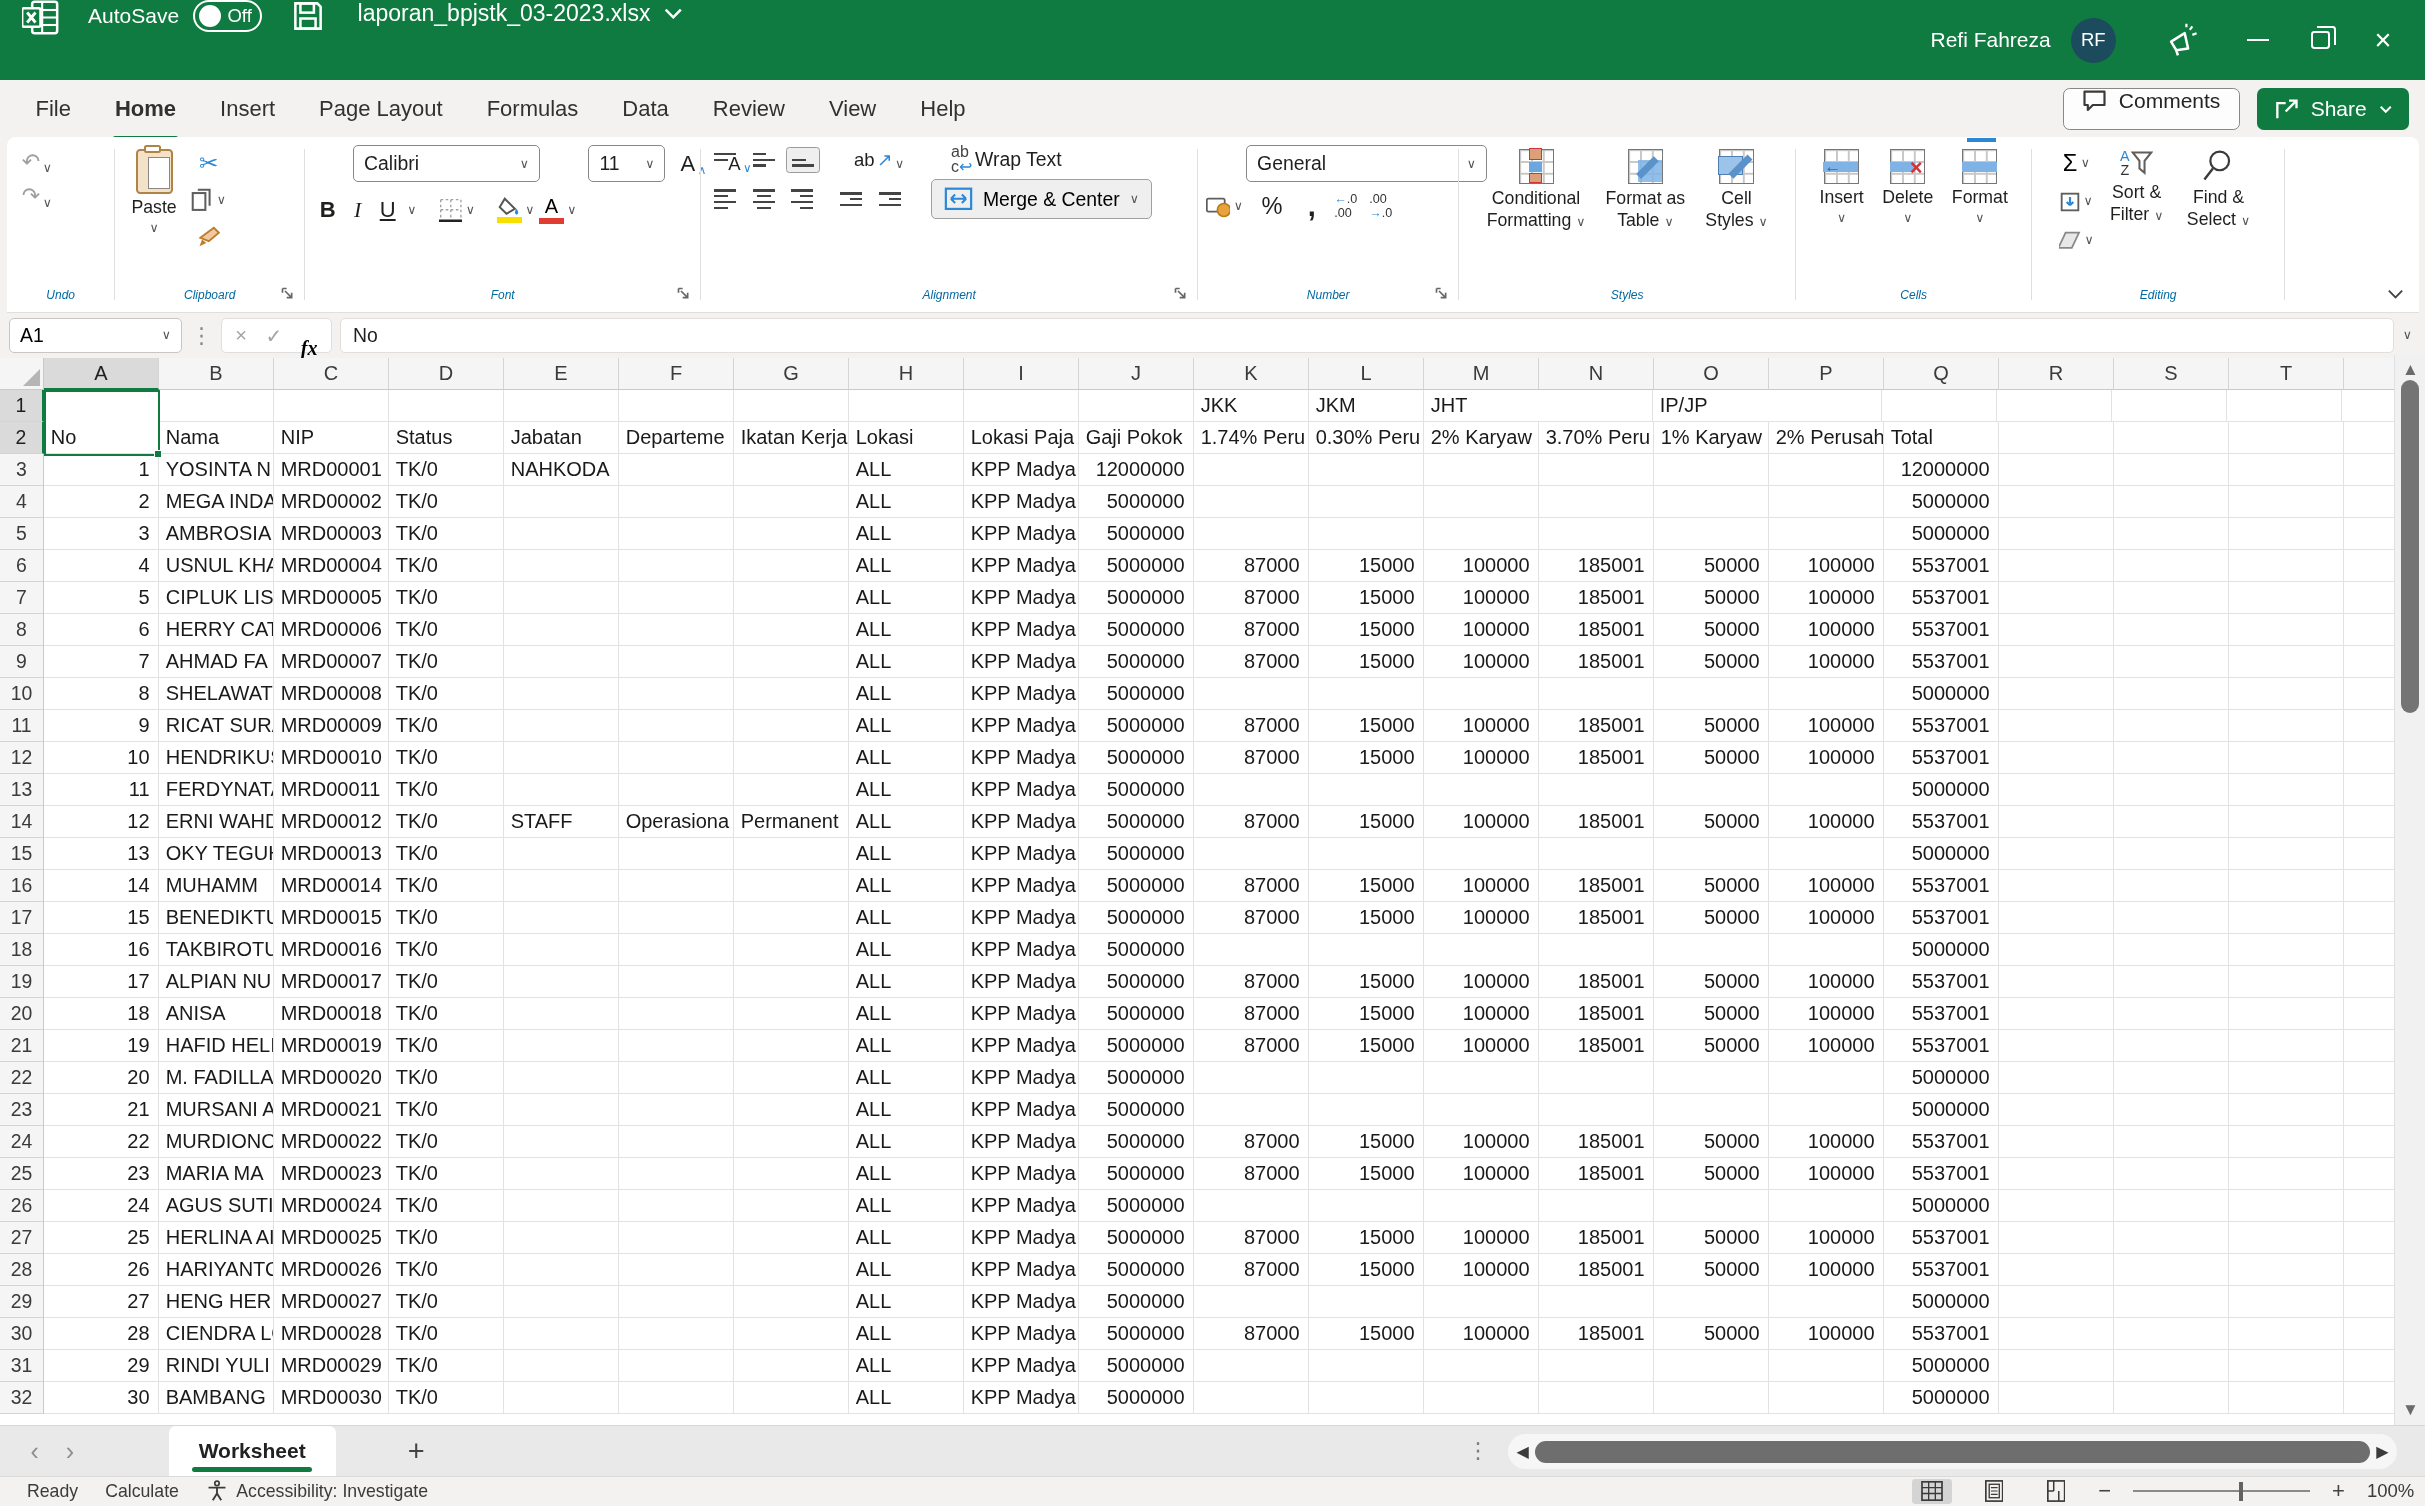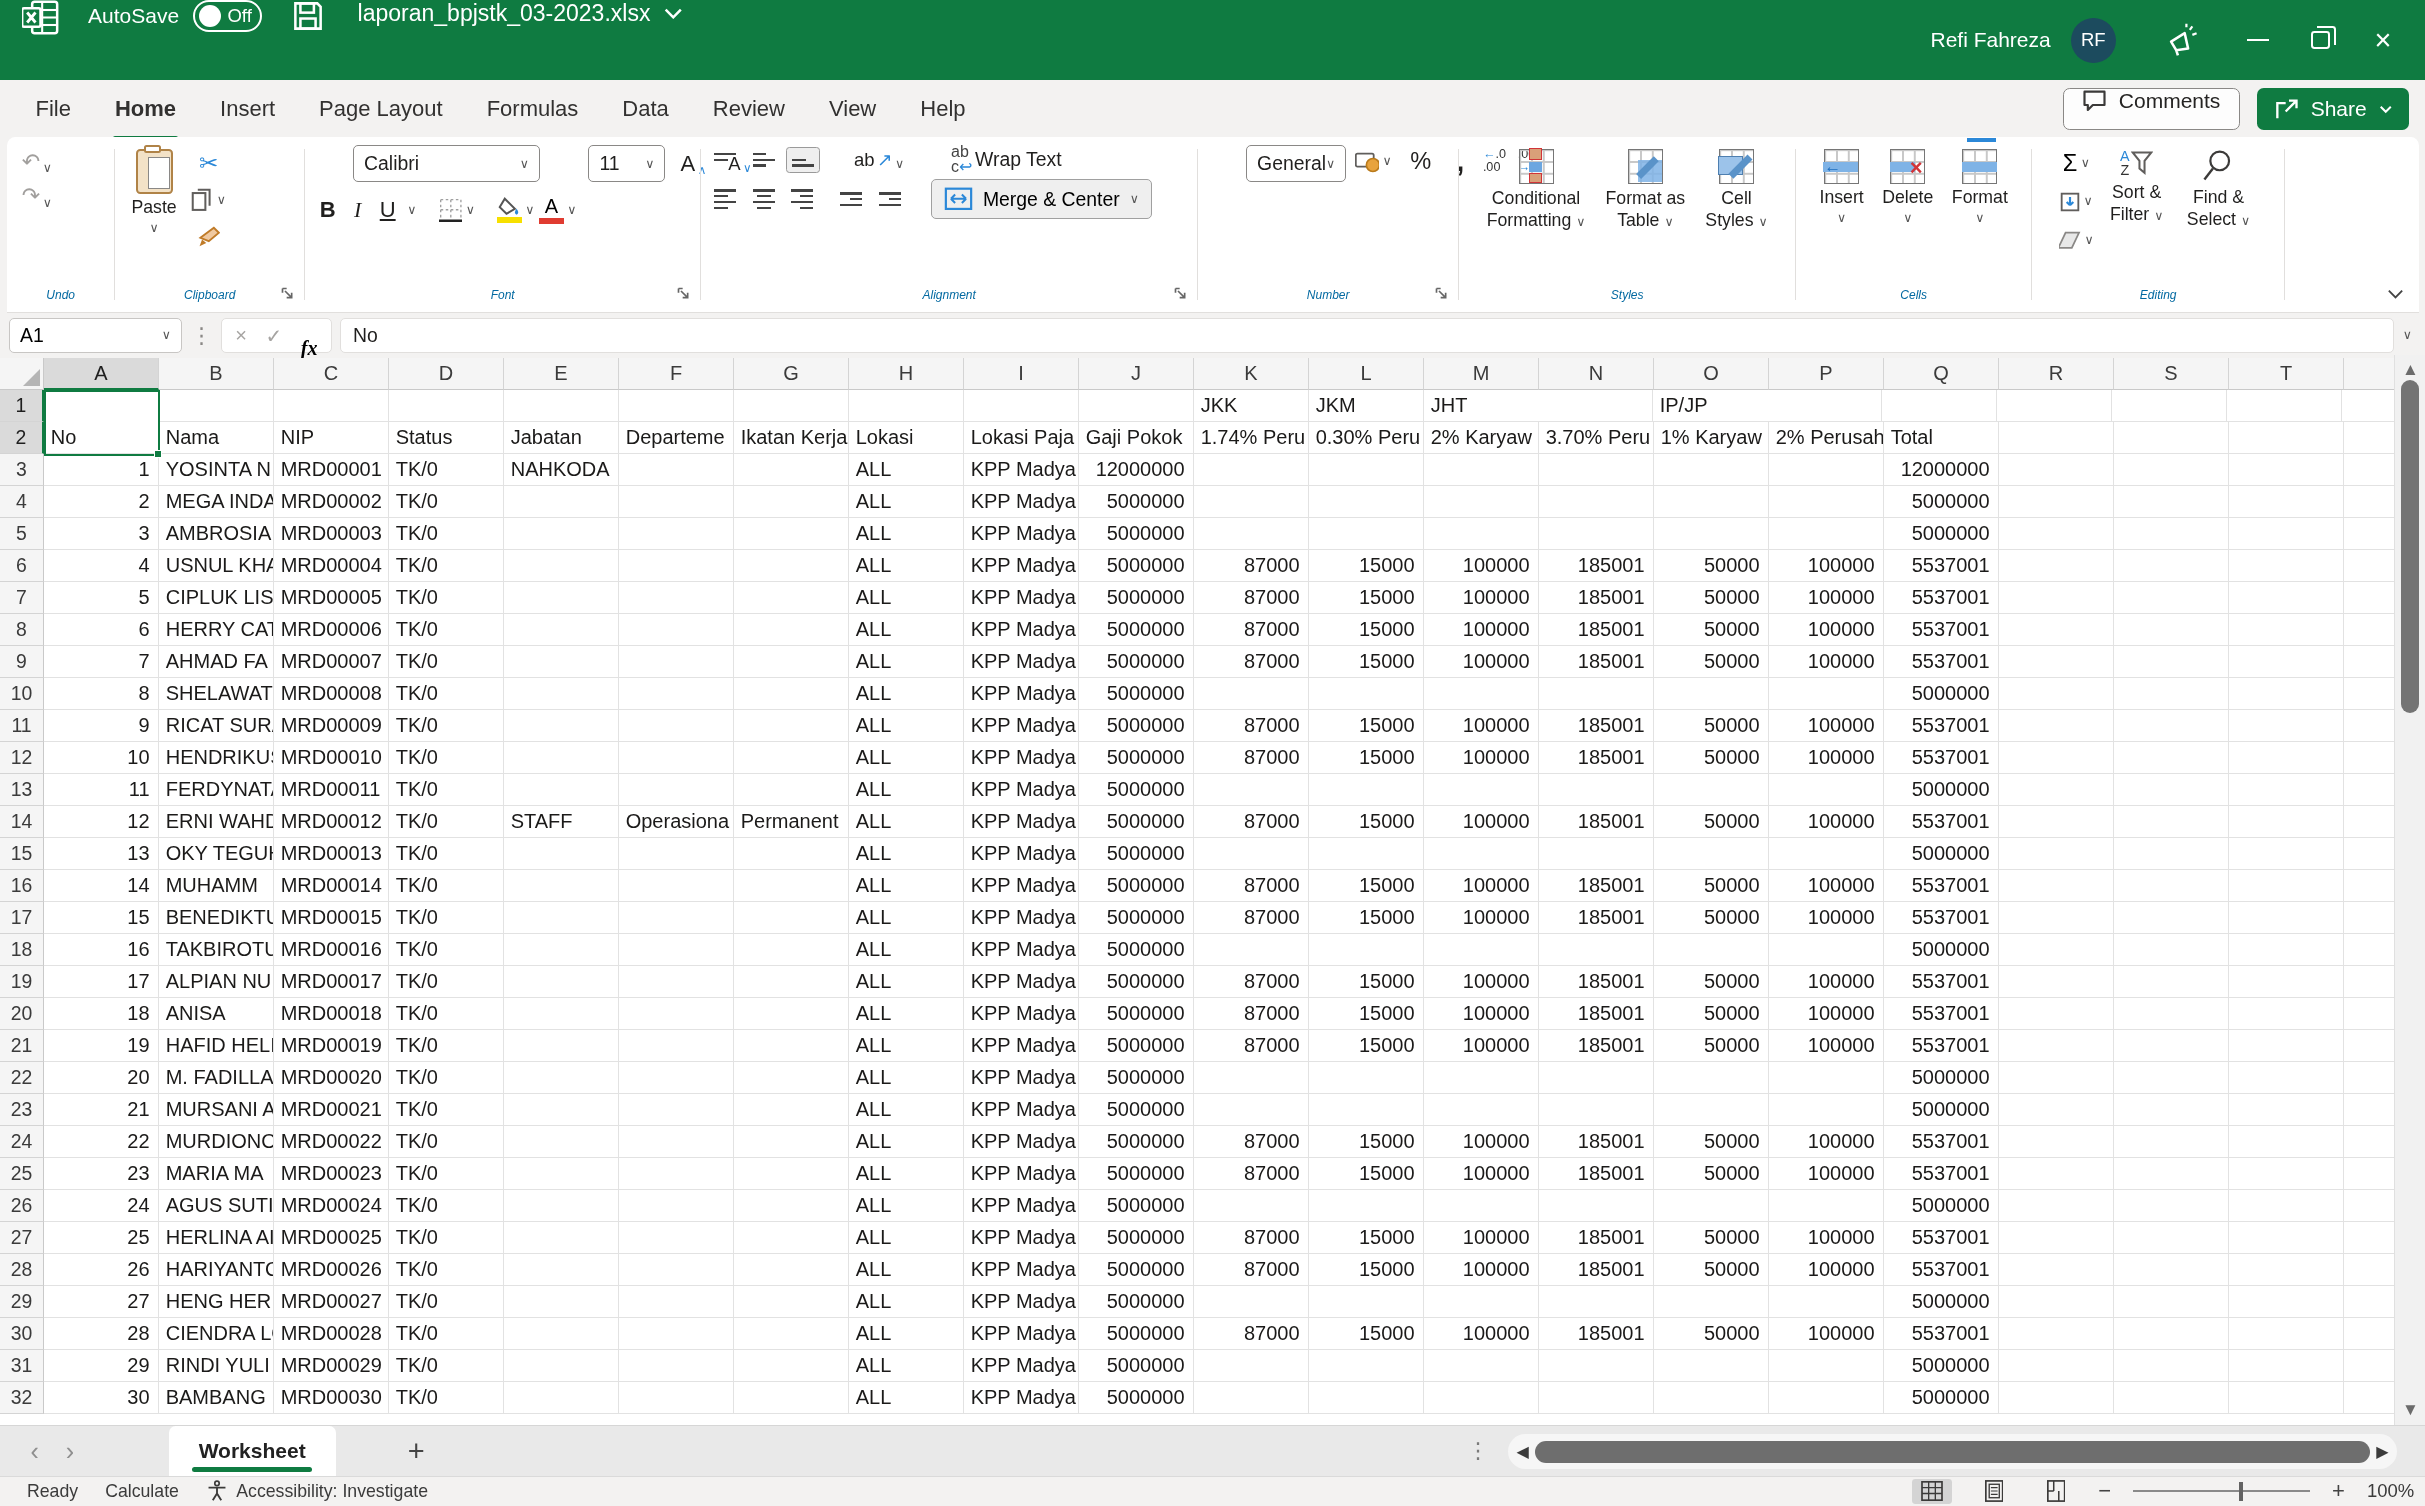--- a/index.html
+++ b/index.html
@@ -417,21 +417,21 @@
       <span class="launcher">
         <svg width="15" height="15" viewBox="0 0 18 18">
             <path d="M3 3 h5 M3 3 v5" stroke="#666" stroke-width="2"></path>
             <path d="M6 6 L14 14 M14 8 v6 h-6" stroke="#666" stroke-width="2" fill="none"></path>
           </svg>
       </span>
     </div>
   </div>
 
   <div class="rgroup" style="width:261px">
-    <div class="rg-body" style="flex-direction:row;gap:8.4px">
+    <div class="rg-body" style="flex-direction:column;gap:8.4px">
       <span class="combo" style="width:241px">
         <span>General</span>
           <span class="chev">∨</span>
       </span>
       <div style="display:flex;align-items:center;gap:11.8px">
         <span class="small-ic">
           <svg width="25" height="23.6" viewBox="0 0 30 28">
               <rect x="1" y="4" width="22" height="16" rx="2" fill="none" stroke="#605E5C" stroke-width="2.2"></rect>
               <circle cx="22" cy="18" r="8" fill="#E8A33D" stroke="#B97A1B" stroke-width="2"></circle>
             </svg>

